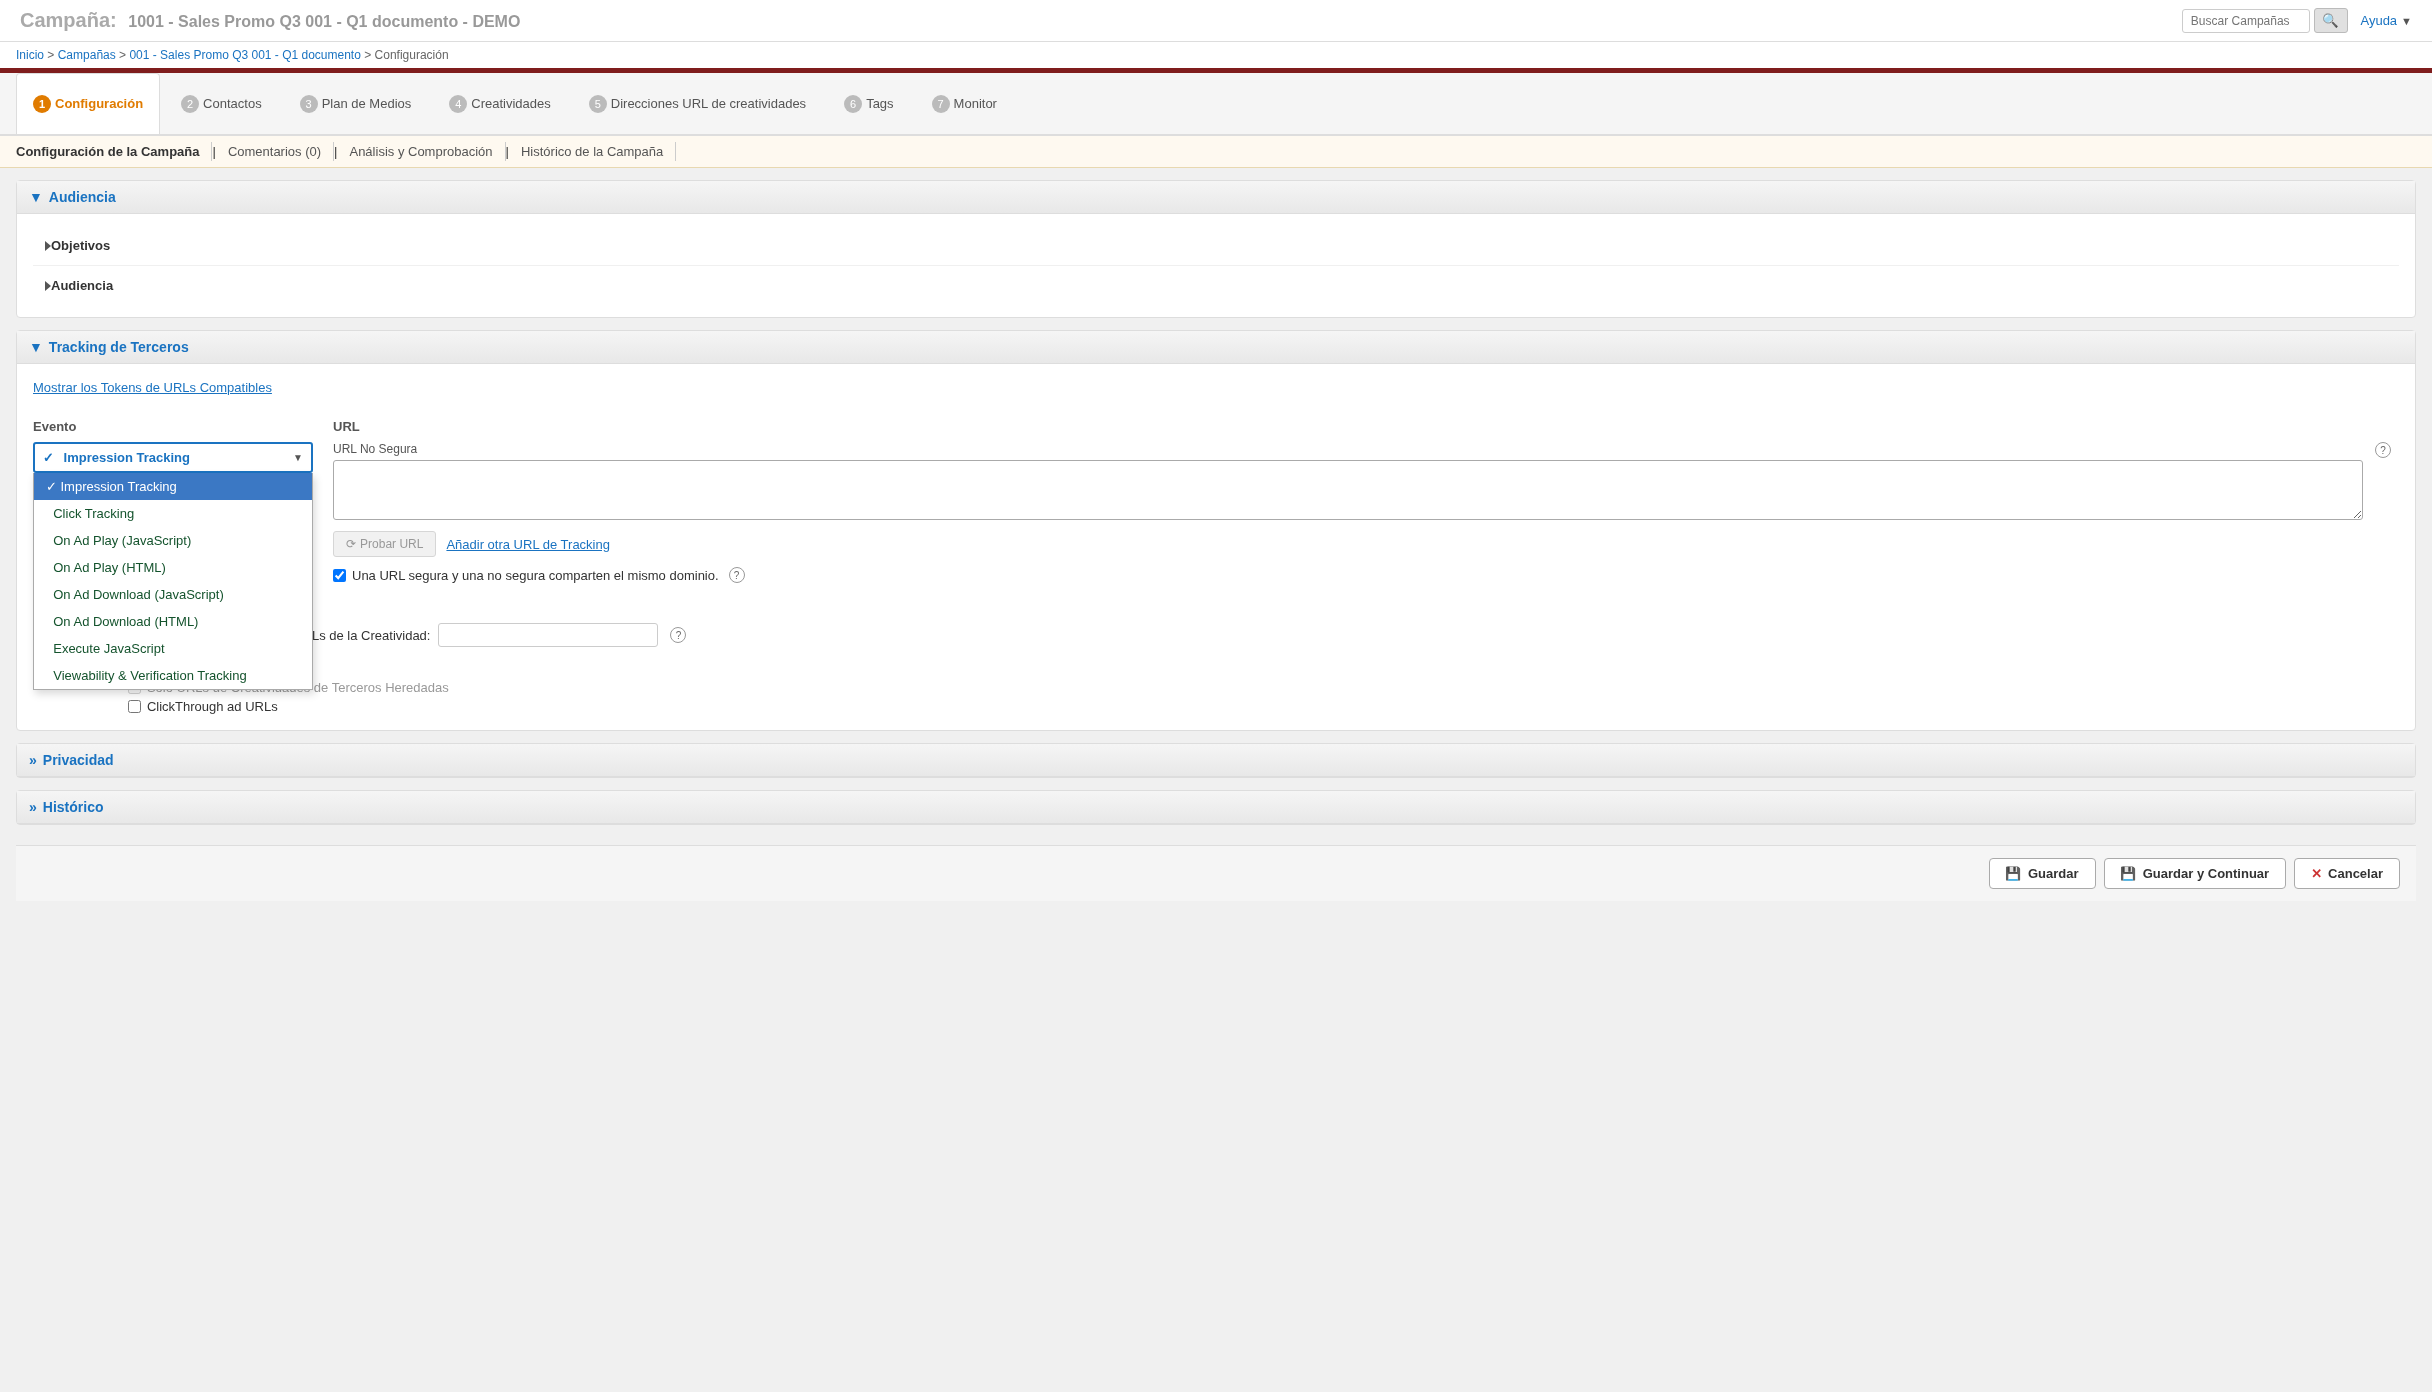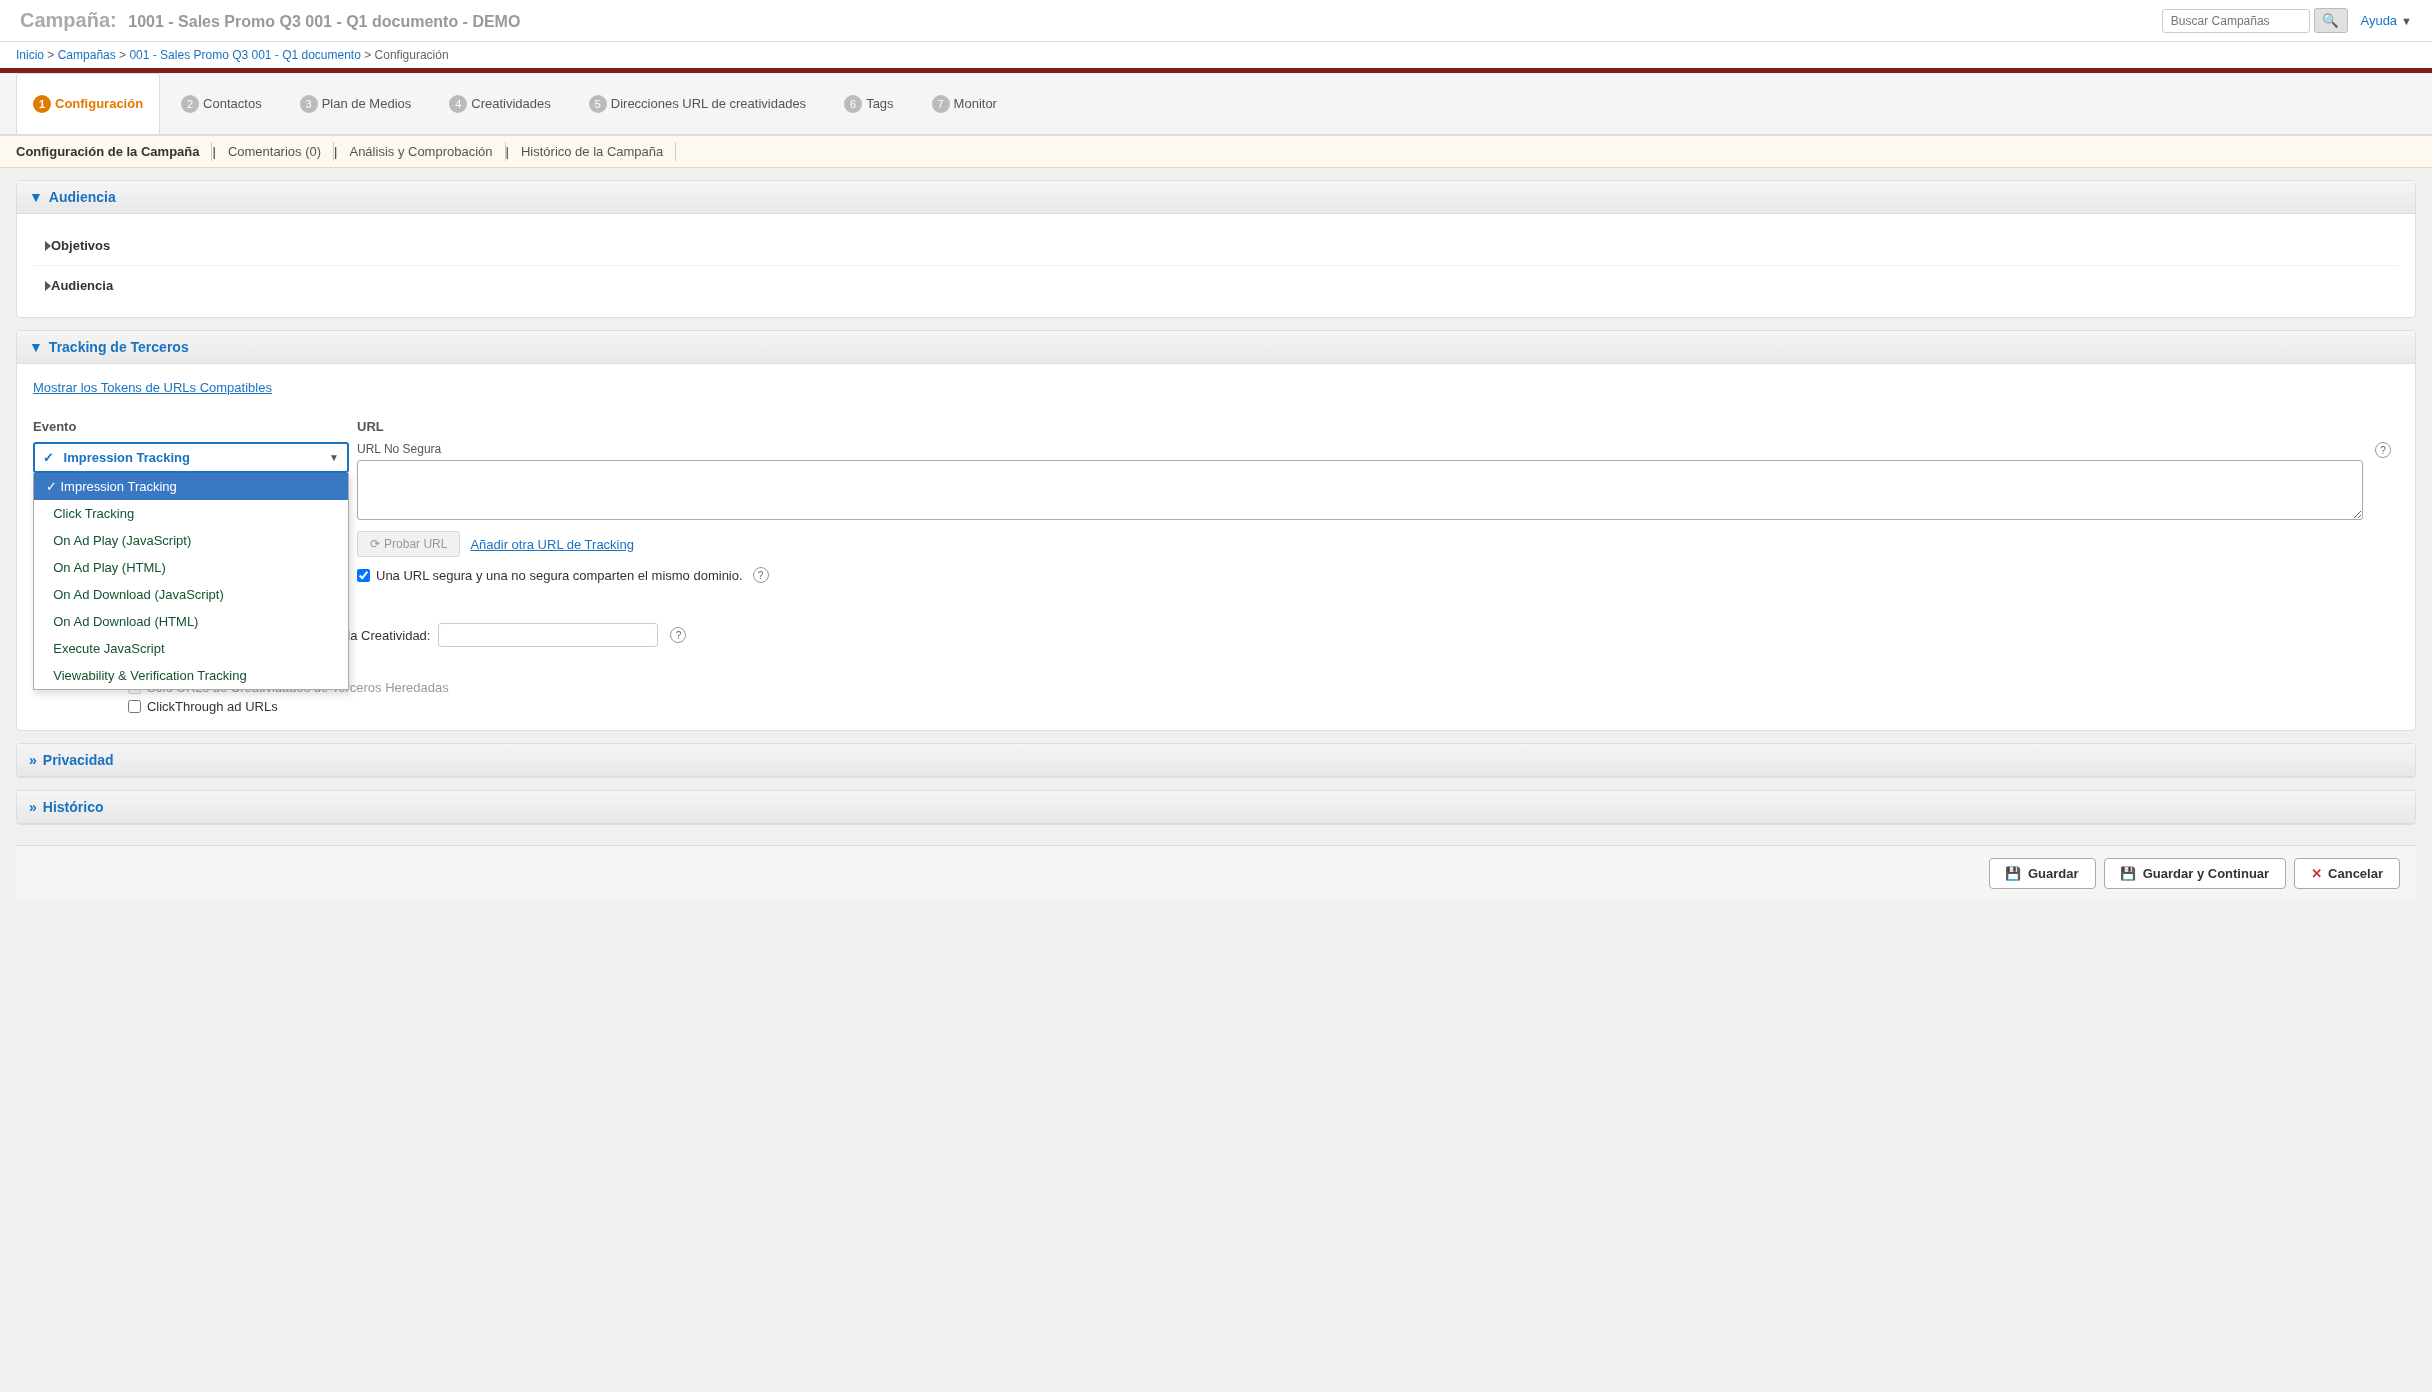--- a/index.html
+++ b/index.html
@@ -28,21 +28,21 @@
     .search-area {
       display: flex;
       align-items: center;
       gap: 4px;
     }
     .search-input {
       border: 1px solid #ccc;
       padding: 4px 8px;
       border-radius: 3px;
       font-size: 12px;
-      width: 148px;
+      width: 128px;
     }
     .search-btn {
       background: #e0e0e0;
       border: 1px solid #bbb;
       padding: 4px 8px;
       cursor: pointer;
       border-radius: 3px;
     }
     .breadcrumb {
       background: #fff;
@@ -198,21 +198,21 @@
       vertical-align: top;
     }
     .col-evento { width: 300px; }
     .url-no-segura-label {
       font-size: 12px;
       color: #555;
       margin-bottom: 4px;
     }
     .dropdown-container {
       position: relative;
-      width: 316px;
+      width: 280px;
     }
     .dropdown-selected {
       border: 2px solid #1a73c1;
       background: #fff;
       padding: 6px 8px;
       border-radius: 3px;
       display: flex;
       align-items: center;
       justify-content: space-between;
       cursor: pointer;

